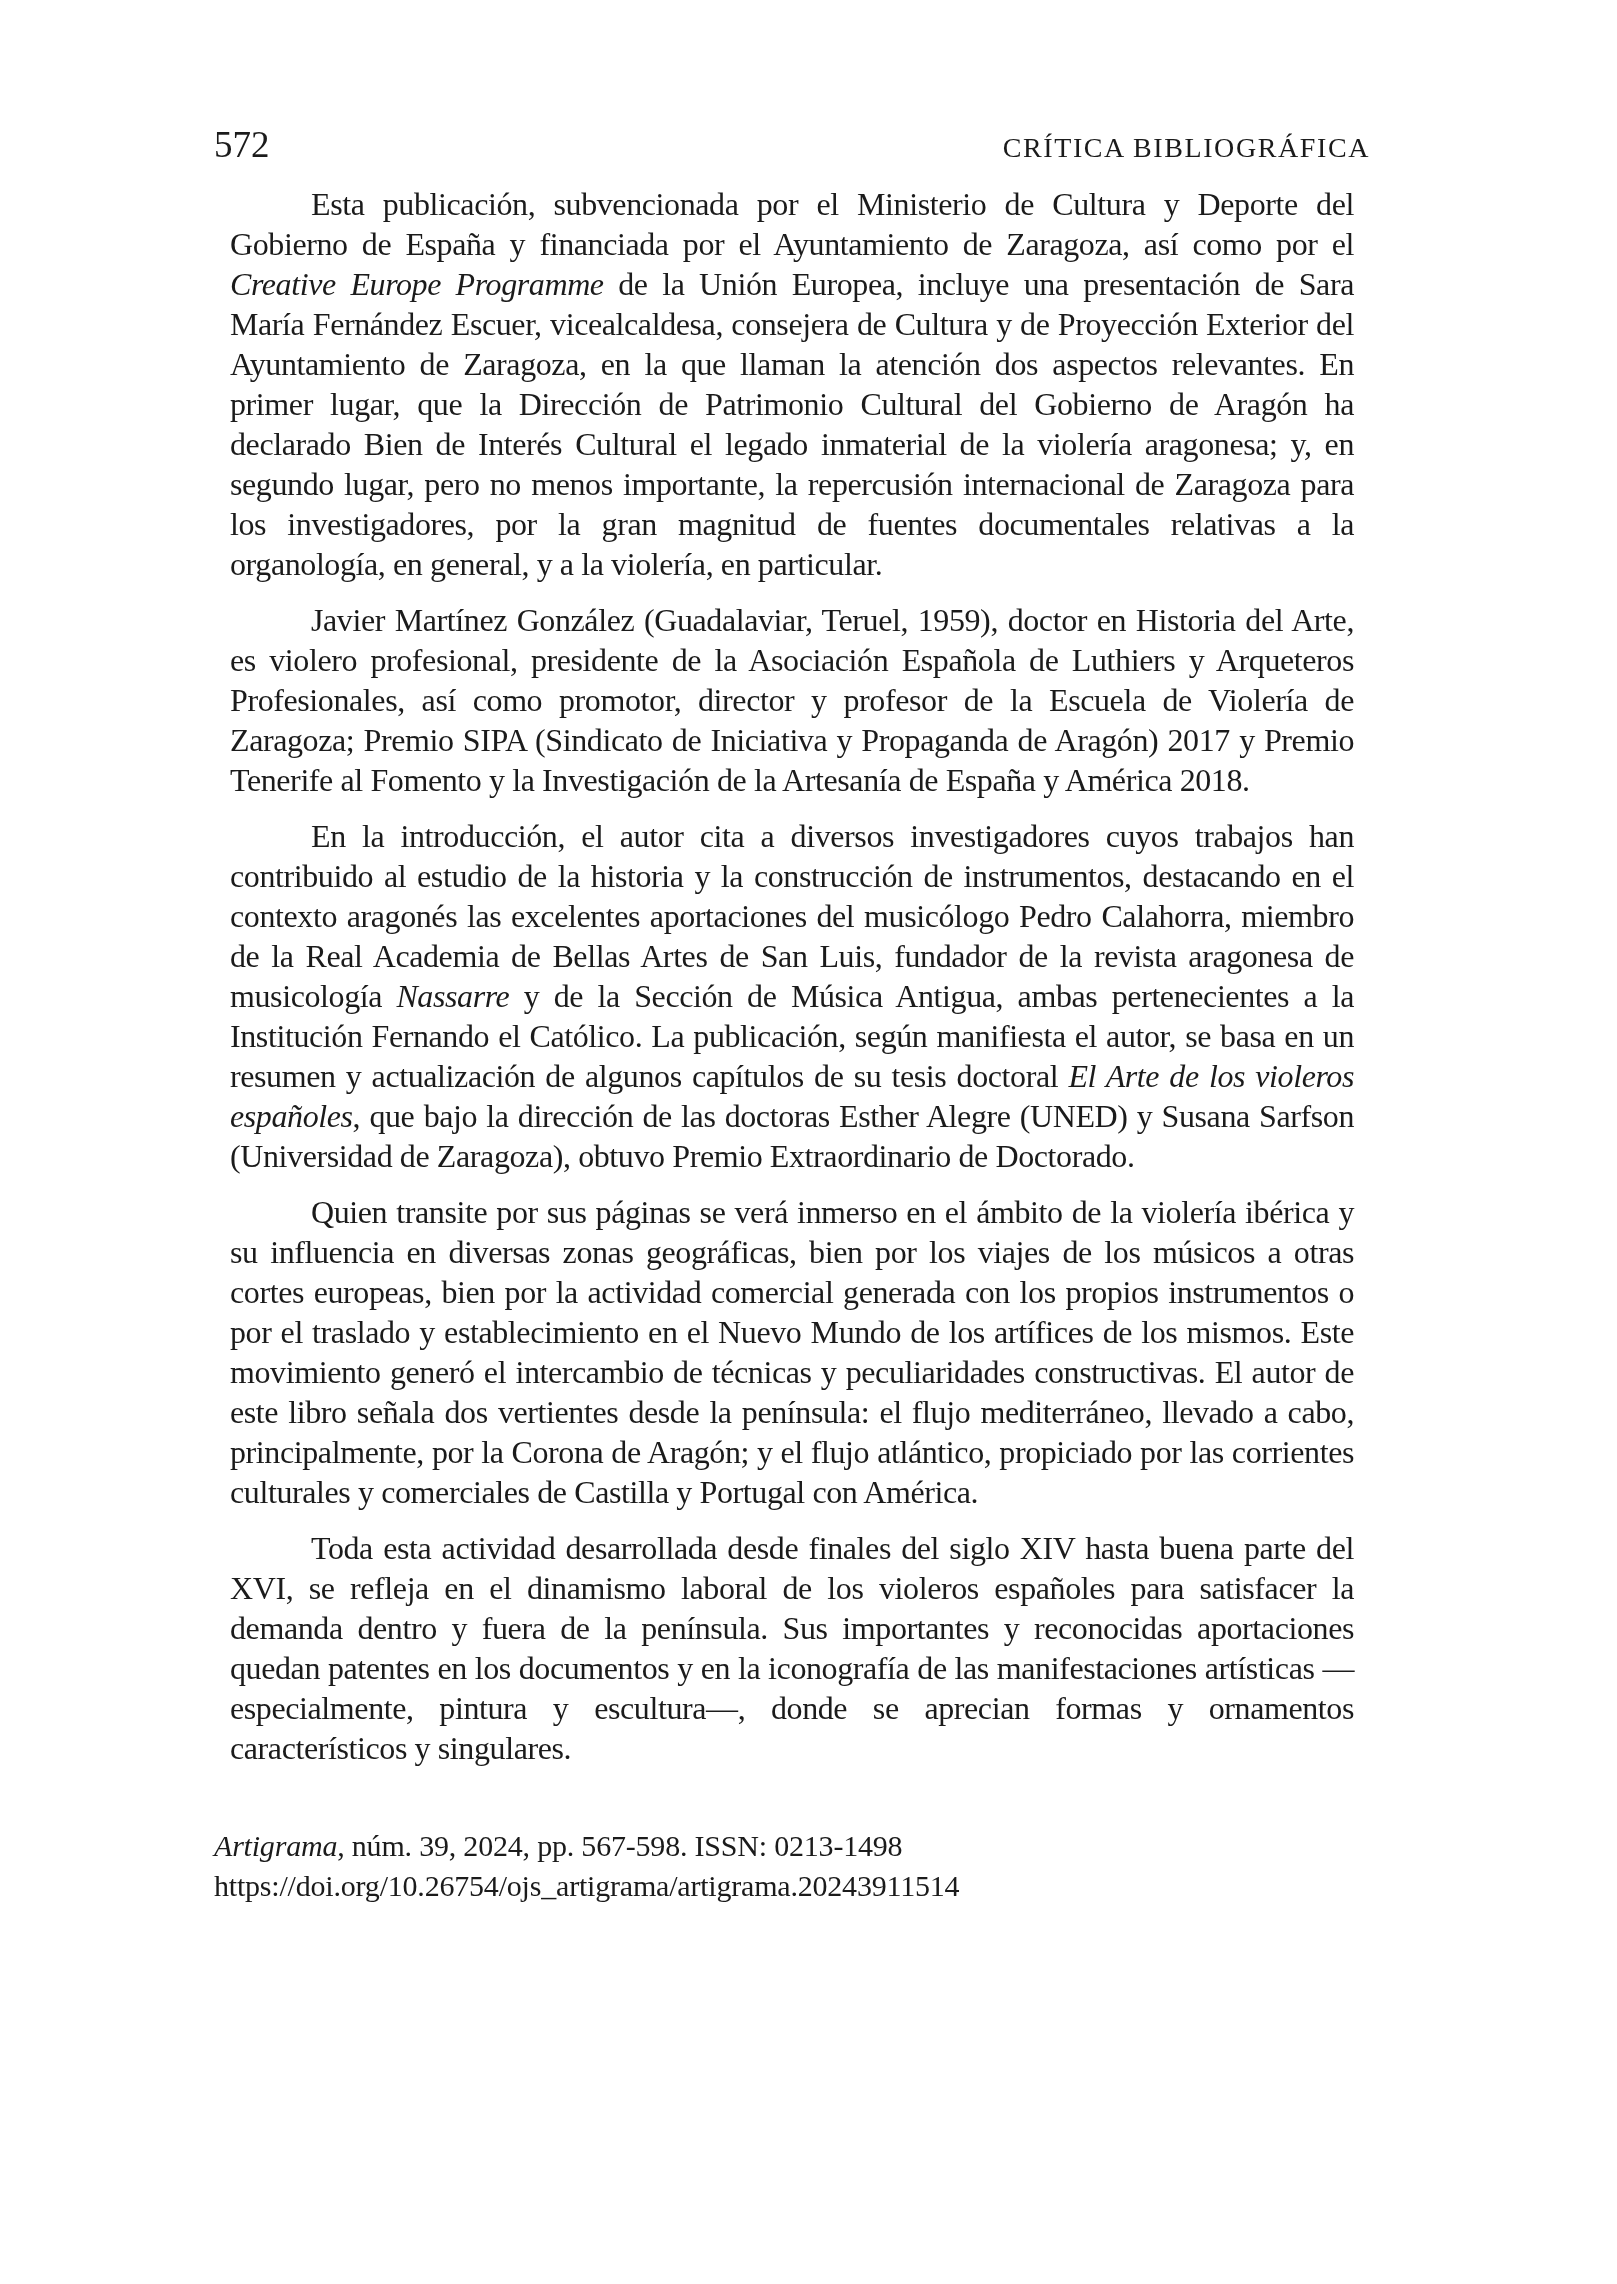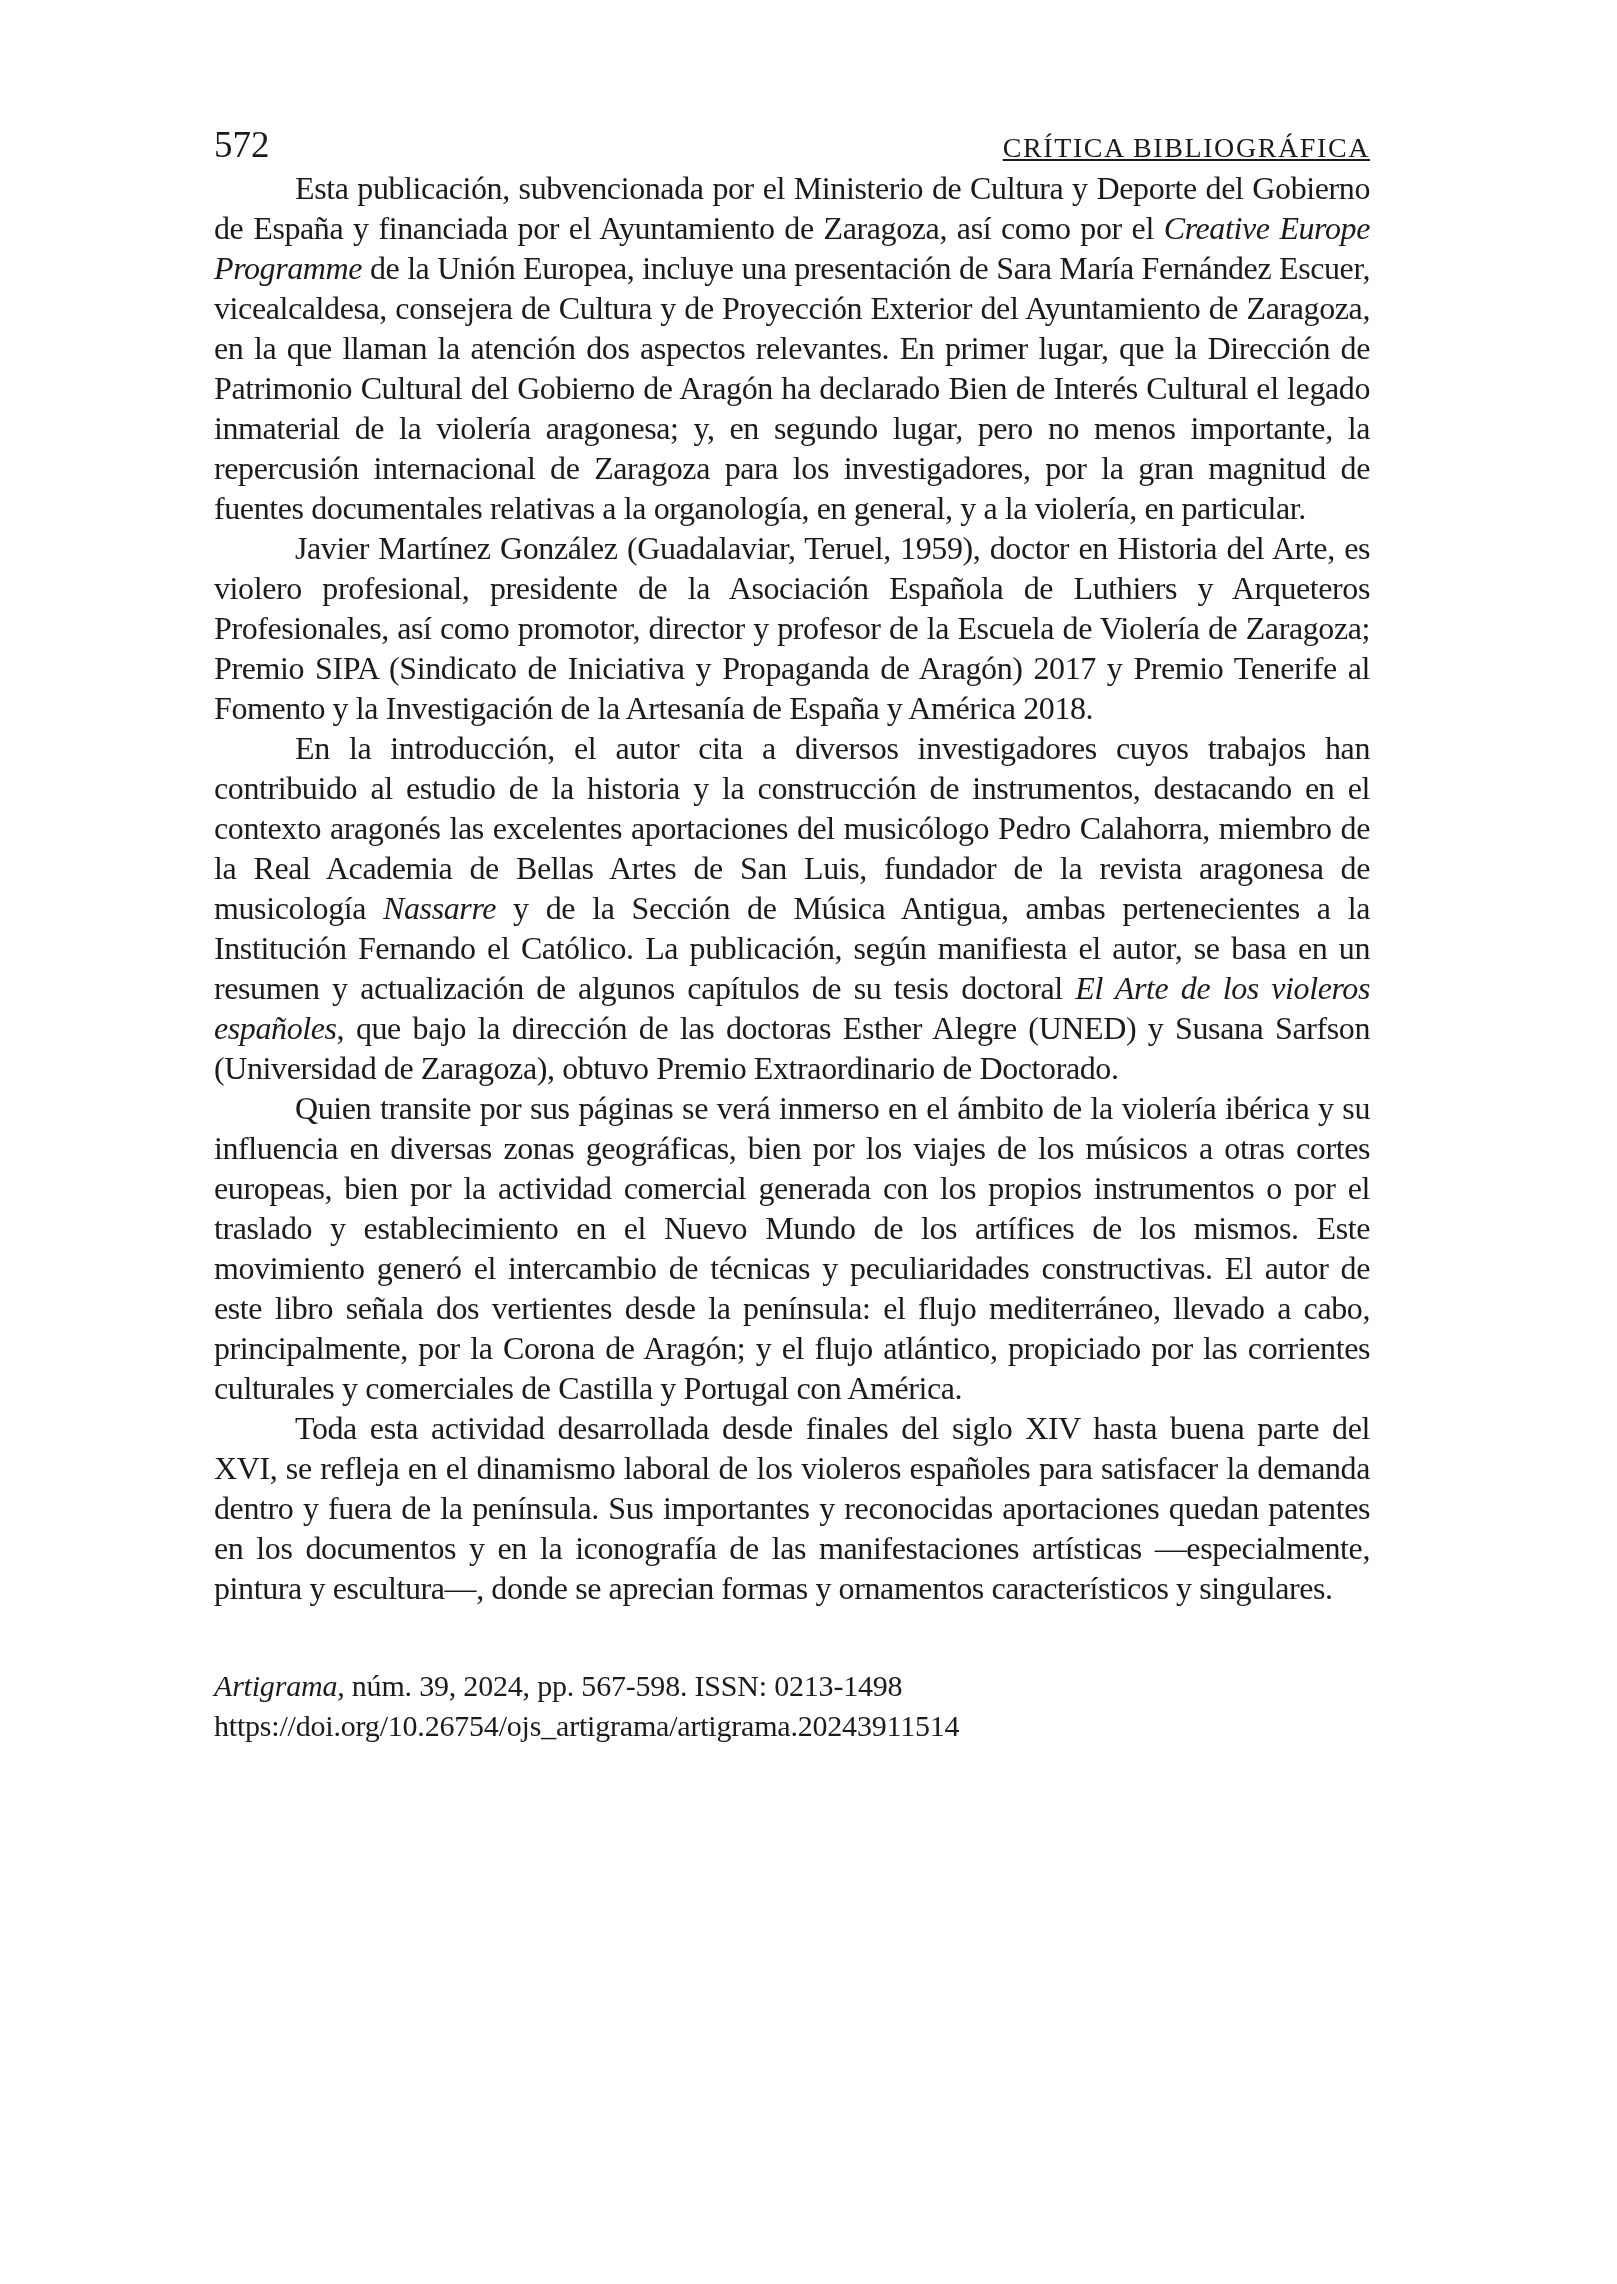--- a/index.html
+++ b/index.html
@@ -23,33 +23,32 @@
     justify-content: space-between;
     align-items: baseline;
     line-height: 40px;
   }
   .page-number {
     font-size: 37px;
   }
   .running-title {
     font-size: 28px;
     letter-spacing: 1.6px;
-    text-decoration: underline;
   }
   .citation {
     margin: 64px 0 52px 0;
     font-size: 32px;
     line-height: 40px;
     letter-spacing: -0.4px;
     padding-left: 81px;
     text-indent: -81px;
     text-align: justify;
   }
   .review-body p.para {
-    margin: 0;
+    margin: 16px;
     font-size: 32px;
     line-height: 40px;
     letter-spacing: -0.4px;
     text-align: justify;
     text-indent: 81px;
   }
   .journal-footer {
     margin-top: 58px;
     font-size: 30px;
     line-height: 40px;

